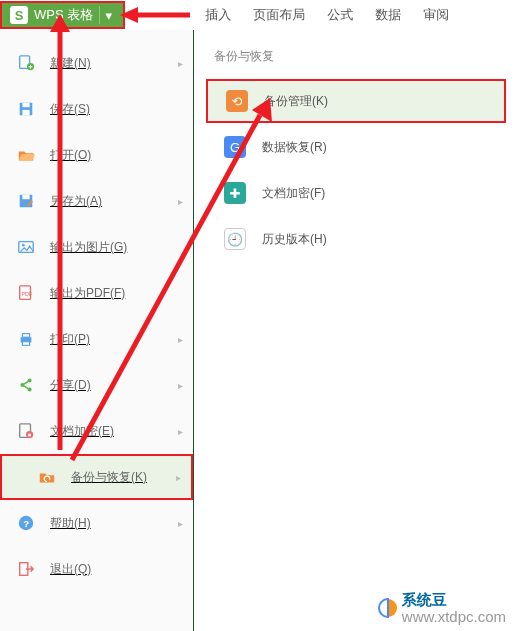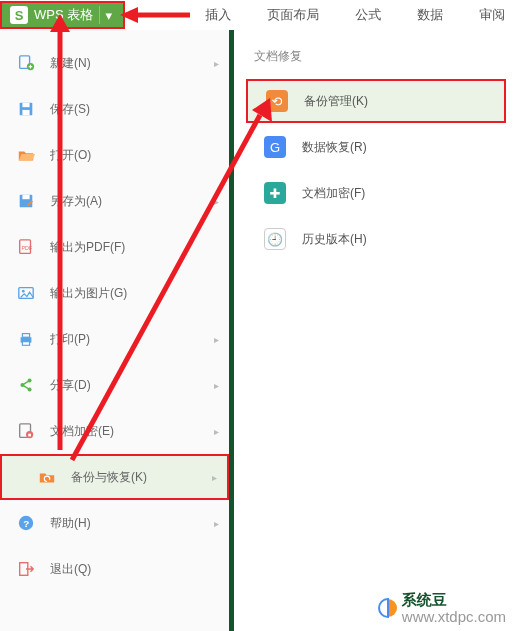--- a/index.html
+++ b/index.html
@@ -44,36 +44,37 @@
     .app-caret {
       width: 18px;
       display: flex;
       align-items: center;
       justify-content: center;
       border-left: 1px solid rgba(255,255,255,0.3);
       height: 18px;
     }
     .tabs {
       display: flex;
-      gap: 36px;
+      gap: 22px;
       margin-left: 80px;
       color: #555;
       font-size: 13px;
       justify-content: center;
     }
     .tab { cursor: default; }
     .main {
       display: flex;
       height: calc(100% - 30px);
     }
     .left-menu {
-      width: 234px;
+      width: 194px;
       background: #fafafa;
-      border-right: 5px solid #14532d;
+      border-right: 1px solid #14532d;
       padding-top: 10px;
+      text-decoration: underline;
     }
     .menu-item {
       height: 46px;
       display: flex;
       align-items: center;
       padding-left: 16px;
       gap: 14px;
       color: #666;
       position: relative;
     }
@@ -132,21 +133,21 @@
       bottom: 6px;
       display: flex;
       align-items: center;
       gap: 4px;
       font-size: 12px;
     }
     .wm-logo {
       width: 20px; height: 20px;
       position: relative;
     }
-    .wm-main { font-weight: bold; font-size: 15px; color: #14532d;}
+    .wm-main { font-weight: bold; font-size: 15px; color: #0369a1;}
     .wm-sub { font-size: 15px; color: #999; margin-top: -2px;}
     .arrows {
       position: absolute;
       top: 0; left: 0;
       width: 518px; height: 631px;
       pointer-events: none;
     }
   </style>
 </head>
 <body>
@@ -205,35 +206,35 @@
             <rect x="6" y="3" width="8" height="5" fill="#fff"></rect>
             <path d="M12,15 l5,-5" stroke="#f08a3c" stroke-width="2"></path>
           </svg>
         </span>
         <span>另存为(A)</span>
         <span class="menu-chevron">▸</span>
       </div>
       <div class="menu-item">
         <span class="menu-icon">
           <svg width="18" height="18" viewBox="0 0 20 20">
-            <rect x="3" y="2" width="12" height="15" rx="1" fill="none" stroke="#e86b6b" stroke-width="1.5"></rect>
-            <text x="5" y="13" font-size="6" fill="#e86b6b">PDF</text>
-          </svg>
-        </span>
-        <span>输出为PDF(F)</span>
-      </div>
-      <div class="menu-item">
-        <span class="menu-icon">
-          <svg width="18" height="18" viewBox="0 0 20 20">
             <rect x="2" y="4" width="16" height="12" rx="1" fill="none" stroke="#5aa3e8" stroke-width="1.5"></rect>
             <circle cx="7" cy="8" r="1.5" fill="#5aa3e8"></circle>
             <path d="M4,15 l4,-4 l3,3 l3,-5 l4,6" fill="none" stroke="#5aa3e8" stroke-width="1.3"></path>
           </svg>
         </span>
         <span>输出为图片(G)</span>
+      </div>
+      <div class="menu-item">
+        <span class="menu-icon">
+          <svg width="18" height="18" viewBox="0 0 20 20">
+            <rect x="3" y="2" width="12" height="15" rx="1" fill="none" stroke="#e86b6b" stroke-width="1.5"></rect>
+            <text x="5" y="13" font-size="6" fill="#e86b6b">PDF</text>
+          </svg>
+        </span>
+        <span>输出为PDF(F)</span>
       </div>
       <div class="menu-item">
         <span class="menu-icon">
           <svg width="18" height="18" viewBox="0 0 20 20">
             <rect x="4" y="8" width="12" height="6" fill="#5aa3e8"></rect>
             <rect x="6" y="4" width="8" height="4" fill="none" stroke="#5aa3e8" stroke-width="1.3"></rect>
             <rect x="6" y="13" width="8" height="4" fill="#fff" stroke="#5aa3e8" stroke-width="1.3"></rect>
           </svg>
         </span>
         <span>打印(P)</span>
@@ -287,21 +288,21 @@
         <span class="menu-icon">
           <svg width="18" height="18" viewBox="0 0 20 20">
             <rect x="3" y="3" width="9" height="14" fill="none" stroke="#e86b6b" stroke-width="1.5"></rect>
             <path d="M10,10 h8 M15,7 l3,3 l-3,3" fill="none" stroke="#e86b6b" stroke-width="1.5"></path>
           </svg>
         </span>
         <span>退出(Q)</span>
       </div>
     </div>
   <div class="right-panel">
-    <div class="panel-title">文档修复</div>
+    <div class="panel-title">备份与恢复</div>
     <div id="sub-list">
         <div class="sub-item highlight">
           <span class="sub-icon" style="background:#f08a3c;">⟲</span>
           <span>备份管理(K)</span>
         </div>
         <div class="sub-item">
           <span class="sub-icon" style="background:#4a8af4;">G</span>
           <span>数据恢复(R)</span>
         </div>
         <div class="sub-item">

